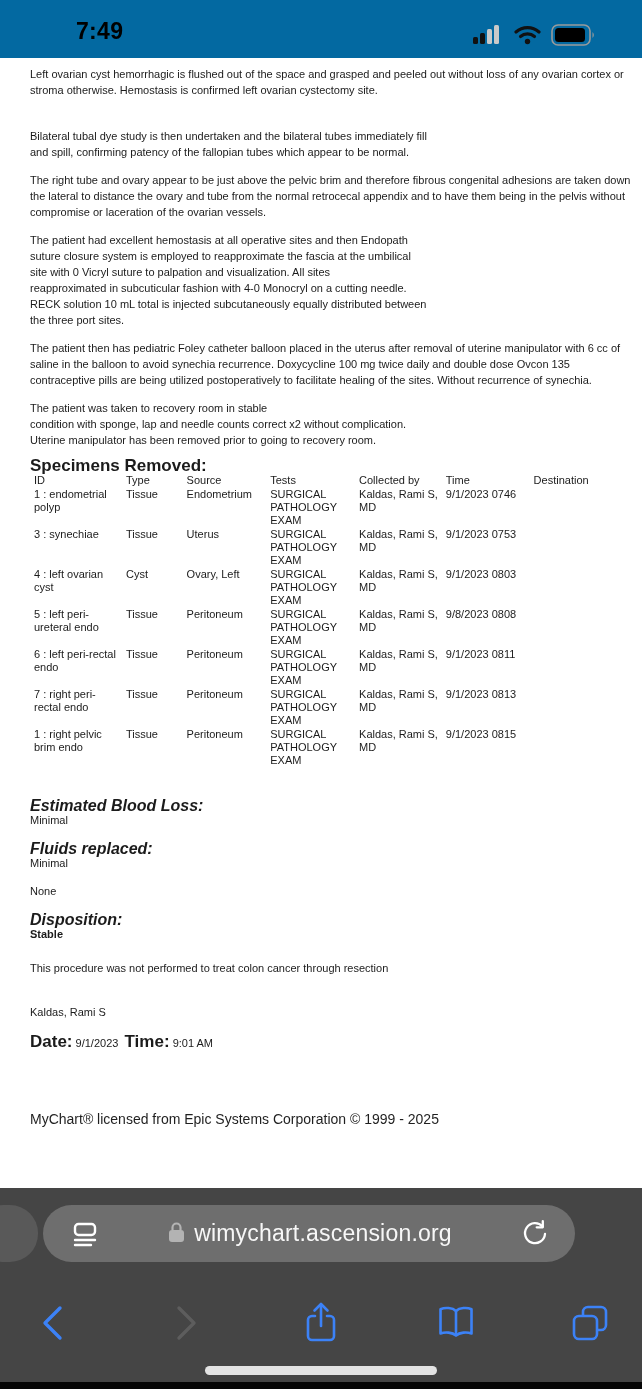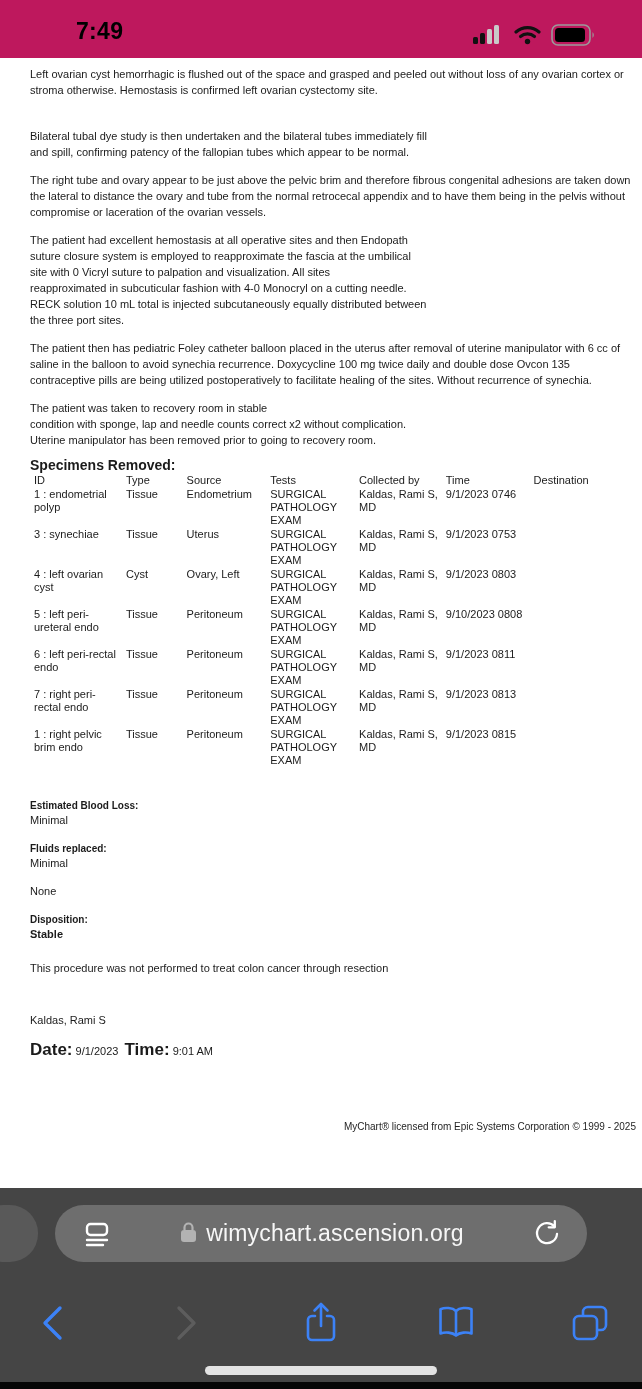--- a/index.html
+++ b/index.html
@@ -1,53 +1,53 @@
 <!DOCTYPE html>
 <html><head>
 <meta charset="utf-8">
 <style>
   * { margin: 0; padding: 0; box-sizing: border-box; }
   html, body { width: 642px; height: 1389px; overflow: hidden; }
   body { font-family: "Liberation Sans", sans-serif; background: #fff; }
   .screen { position: relative; width: 642px; height: 1389px; background: #fff; }
 
   
-  .status-bar { position: absolute; top: 0; left: 0; right: 0; height: 58px; background: #be185d; }
+  .status-bar { position: absolute; top: 0; left: 0; right: 0; height: 58px; background: #0369a1; }
   .status-time { position: absolute; left: 76px; top: 18px; font-size: 23px; font-weight: bold; color: #000; letter-spacing: .3px; }
   .status-icons { position: absolute; right: 46px; top: 24px; display: flex; align-items: center; gap: 10px; }
 
   
   .doc { position: absolute; top: 58px; left: 0; width: 642px; height: 1130px; background: #fff;
          padding: 8px 6px 9px 30px; color: #1b1b1b; font-size: 11px; line-height: 16px; }
   .pre { white-space: pre-line; }
   .para { margin-bottom: 12px; }
   .para.gap-lg { margin-bottom: 30px; }
 
-  .spec-heading { font-size: 14px; font-weight: bold; margin-top: -2px; margin-bottom: 0; line-height: 15px; }
+  .spec-heading { font-size: 17px; font-weight: bold; margin-top: -2px; margin-bottom: 0; line-height: 15px; }
   table.specimens { border-collapse: collapse; table-layout: fixed; width: 600px; margin-left: 4px; }
   table.specimens th, table.specimens td { font-weight: normal; text-align: left; vertical-align: top;
          font-size: 11px; line-height: 13px; padding: 0 4px 1px 0; color: #1b1b1b; }
   table.specimens th { line-height: 14px; }
 
   .section-block { margin-top: 30px; }
-  .section-block .lbl { font-weight: bold; font-size: 10px; line-height: 15px; }
+  .section-block .lbl { font-weight: bold; font-size: 16px; line-height: 15px; font-style: italic; }
   .section-block .val { line-height: 15px; }
   .section-block + .section-block { margin-top: 13px; }
   .val.bold { font-weight: bold; }
 
   .closing-note { margin-top: 18px; }
-  .signature { margin-top: 36px; }
+  .signature { margin-top: 28px; }
   .signed-line { margin-top: 14px; }
   .signed-line b { font-size: 17px; }
-  .doc-footer { margin-top: 60px; text-align: right; font-size: 10px; color: #1f1f1f; }
+  .doc-footer { margin-top: 60px; text-align: left; font-size: 14px; color: #1f1f1f; }
 
   
   .chrome { position: absolute; left: 0; top: 1188px; width: 642px; height: 201px; background: #454545; }
   .pill-partial { position: absolute; left: -24px; top: 17px; width: 62px; height: 57px; border-radius: 28px; background: #595959; }
-  .addr-pill { position: absolute; left: 55px; top: 17px; width: 532px; height: 57px; border-radius: 29px; background: #6e6e6e;
+  .addr-pill { position: absolute; left: 43px; top: 17px; width: 532px; height: 57px; border-radius: 29px; background: #6e6e6e;
                display: flex; align-items: center; padding: 0 22px 0 24px; }
   .addr-center { flex: 1; display: flex; align-items: center; justify-content: center; gap: 9px; }
   .addr-url { color: #f7f7f7; font-size: 23px; letter-spacing: .2px; }
 
   .toolbar { position: absolute; left: 0; top: 100px; width: 642px; height: 70px;
              display: flex; align-items: center; justify-content: space-between; padding: 0 30px; }
   .tb-btn { width: 44px; height: 44px; display: flex; align-items: center; justify-content: center; }
 
   .home-indicator { position: absolute; left: 205px; top: 178px; width: 232px; height: 9px; border-radius: 5px; background: #e3e3e3; }
   .bottom-black { position: absolute; left: 0; bottom: 0; width: 642px; height: 7px; background: #060606; }
@@ -164,21 +164,21 @@
       <tr>
         <td class="pre">5 : left peri-
 ureteral endo</td>
         <td class="pre">Tissue</td>
         <td class="pre">Peritoneum</td>
         <td class="pre">SURGICAL
 PATHOLOGY
 EXAM</td>
         <td class="pre">Kaldas, Rami S,
 MD</td>
-        <td class="pre">9/10/2023 0808</td>
+        <td class="pre">9/8/2023 0808</td>
         <td class="pre"></td>
       </tr>
       <tr>
         <td class="pre">6 : left peri-rectal
 endo</td>
         <td class="pre">Tissue</td>
         <td class="pre">Peritoneum</td>
         <td class="pre">SURGICAL
 PATHOLOGY
 EXAM</td>

